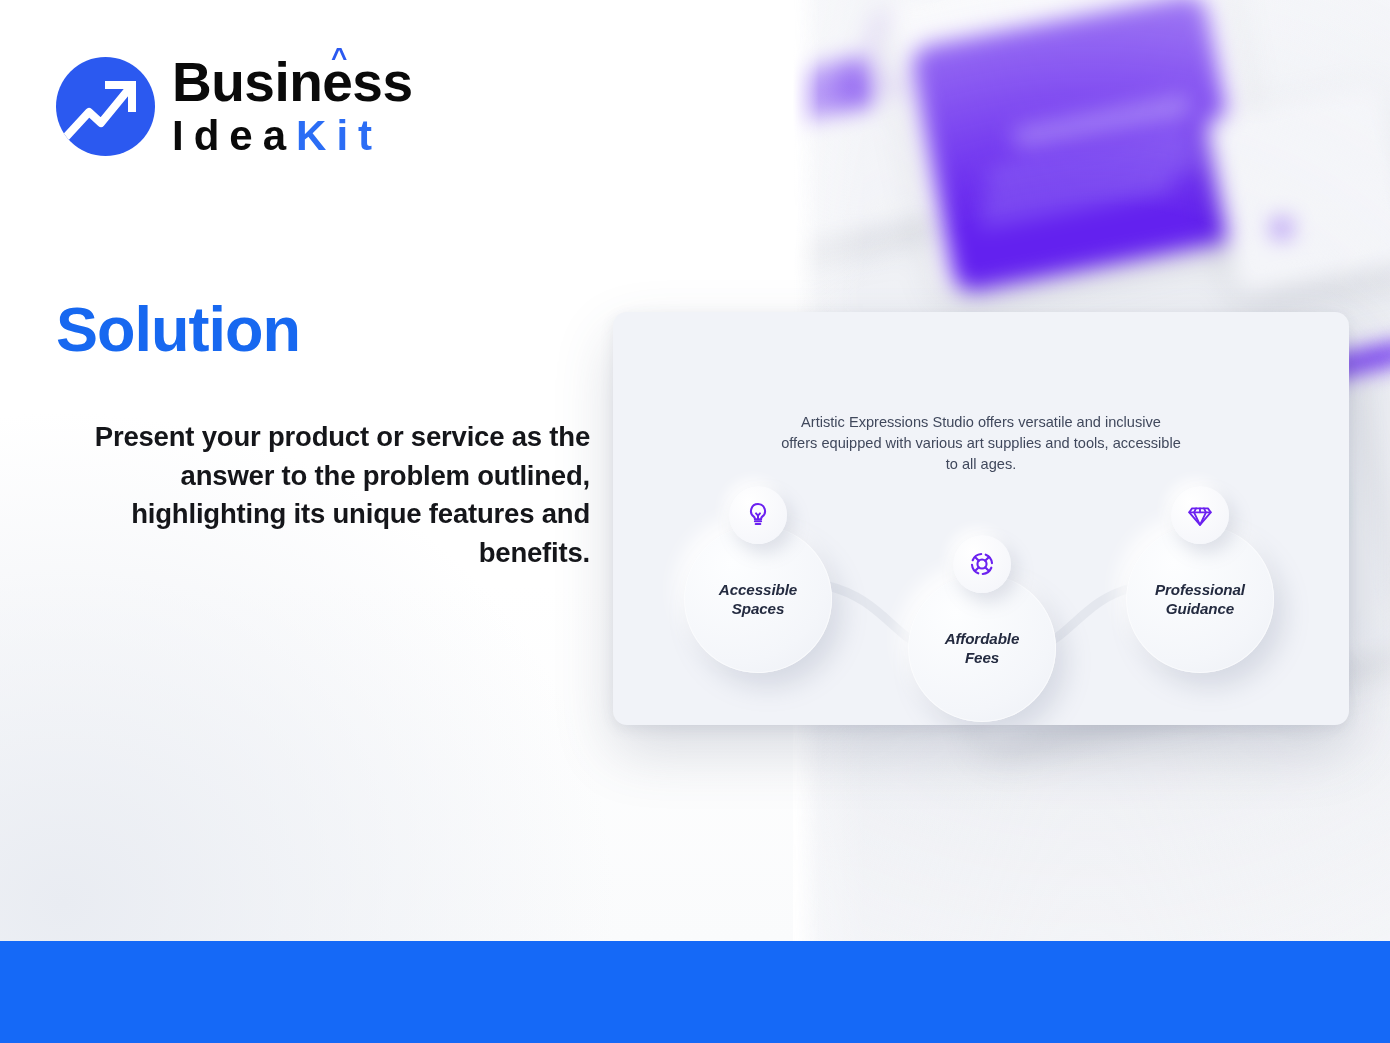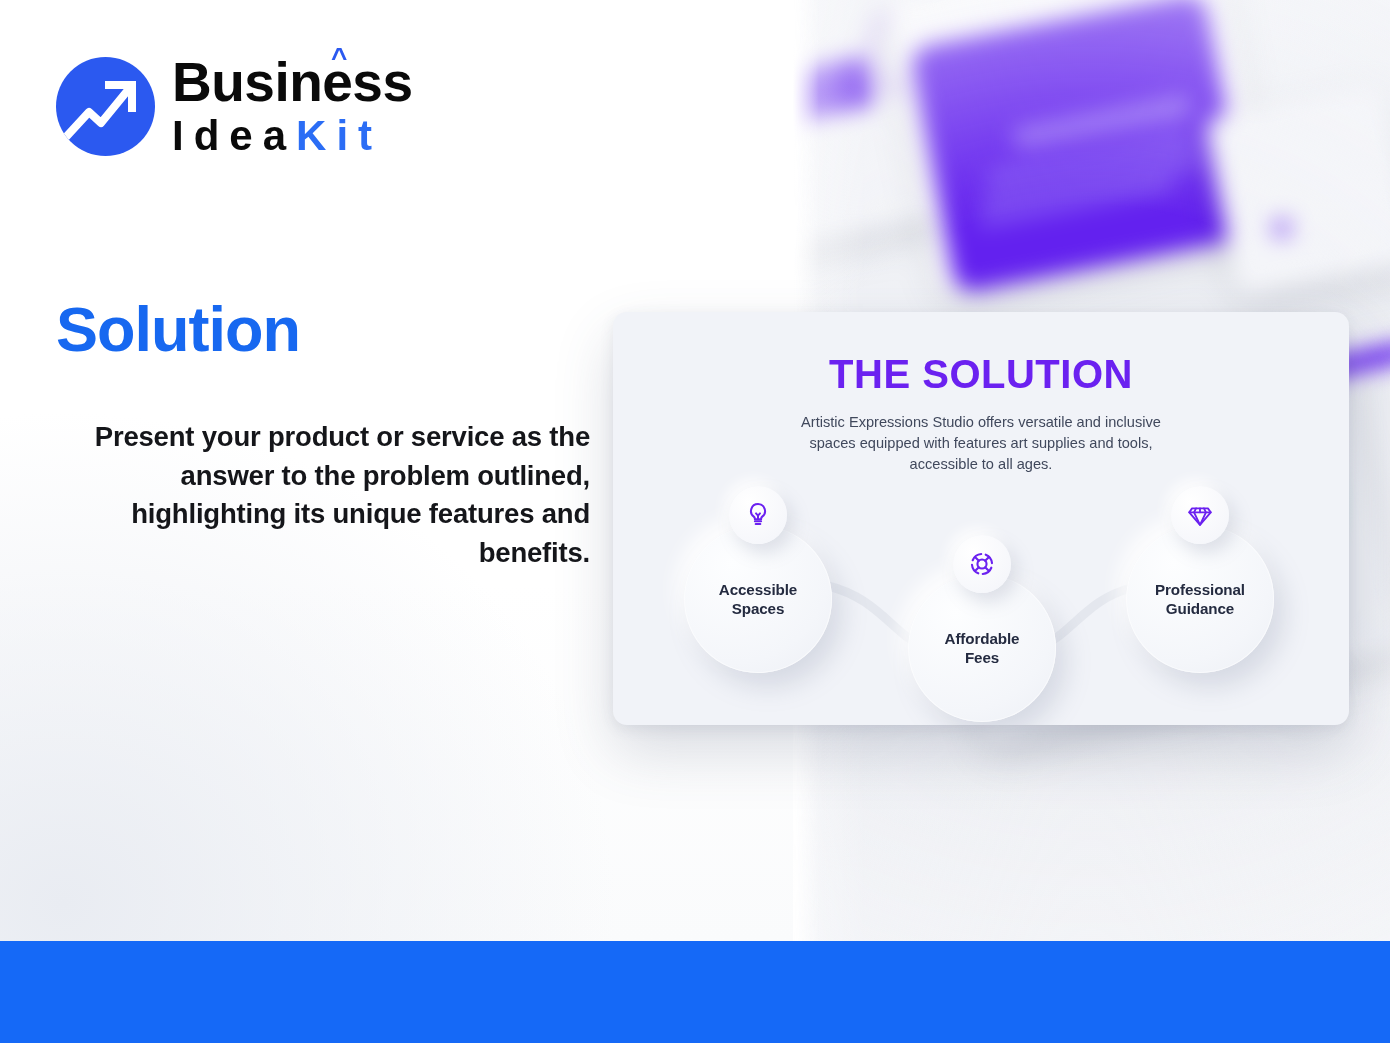--- a/index.html
+++ b/index.html
@@ -144,21 +144,21 @@
     box-shadow:
       10px 14px 26px rgba(120,128,155,0.22),
       -8px -10px 20px rgba(255,255,255,0.95),
       inset 0 0 0 1px rgba(255,255,255,0.55);
     display:flex; align-items:center; justify-content:center;
     text-align:center;
   }
   .node-label {
     font-size:15.2px; font-weight:700; color:#242b40;
     line-height:1.27; letter-spacing:-0.1px;
-    white-space:pre-line; padding:0 10px;
+    white-space:pre-line; padding:0 10px;font-style:italic;
   }
   .badge {
     position:absolute; width:58px; height:58px; border-radius:50%;
     background:radial-gradient(120% 120% at 34% 28%, #ffffff 0%, #f6f7fb 60%, #edeff5 100%);
     box-shadow:
       6px 9px 18px rgba(120,128,155,0.22),
       -5px -6px 14px rgba(255,255,255,0.95);
     display:flex; align-items:center; justify-content:center;
     z-index:2;
   }
@@ -242,22 +242,21 @@
 
     <h1 class="headline">Solution</h1>
 
     <div class="body-copy">
       <p class="body-p">Present your product or service as the answer to the problem outlined, highlighting its unique features and benefits.</p>
     </div>
   </div>
 
   <div class="sol-card">
 
-    <div class="sol-title">THE SOLUTION</div>
-    <div class="sol-sub">Artistic Expressions Studio offers versatile and inclusive spaces equipped with features art supplies and tools, accessible to all ages.</div>
+    <div class="sol-sub">Artistic Expressions Studio offers versatile and inclusive offers equipped with various art supplies and tools, accessible to all ages.</div>
 
     <svg class="connector" aria-hidden="true">
       <path d="M215 274 C 265 286, 280 322, 312 336" stroke="#e4e7ee" stroke-width="9" fill="none" stroke-linecap="round"></path>
       <path d="M425 336 C 460 322, 472 288, 518 276" stroke="#e4e7ee" stroke-width="9" fill="none" stroke-linecap="round"></path>
     </svg>
 
     <div class="badge badge-1">
       <svg width="28" height="28" viewBox="0 0 24 24" fill="none" stroke="#6b21f0" stroke-width="1.7" stroke-linecap="round" stroke-linejoin="round">
         <path d="M12 2.6a6 6 0 0 0-3.6 10.8c.6.5.9 1.2.9 1.9v.4h5.4v-.4c0-.7.3-1.4.9-1.9A6 6 0 0 0 12 2.6z"></path>
         <path d="M9.3 17.4h5.4"></path>

